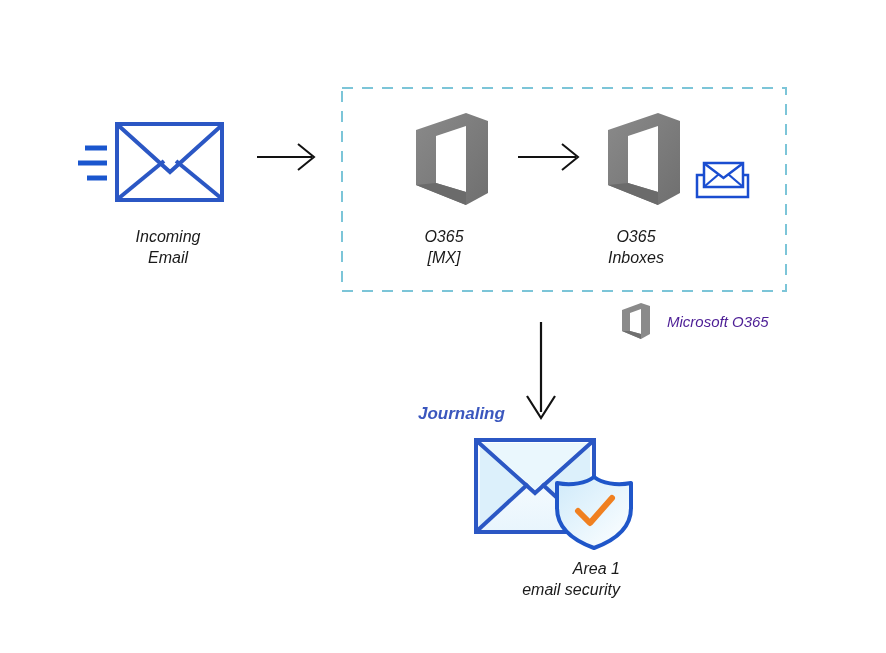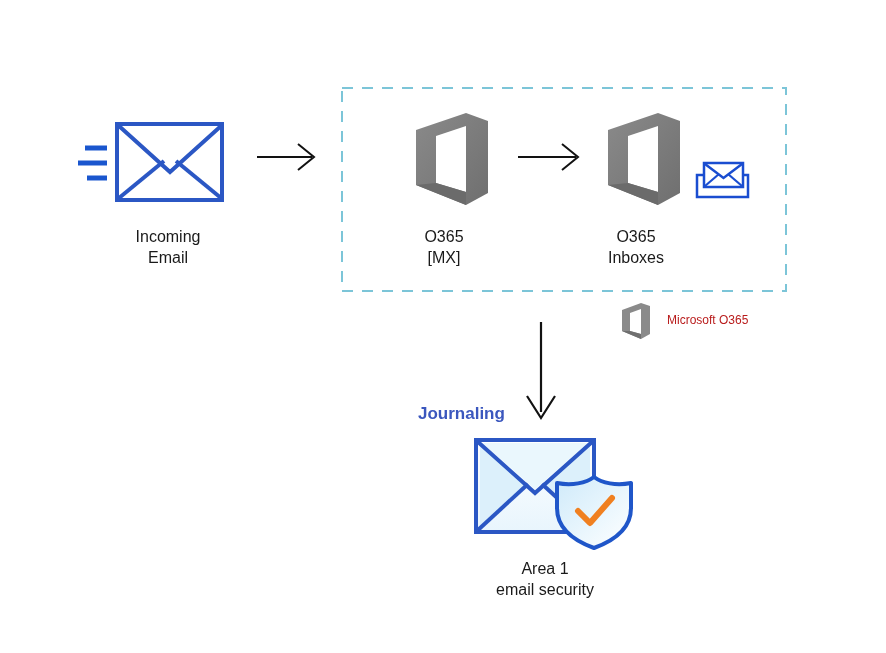--- a/index.html
+++ b/index.html
@@ -10,20 +10,21 @@
   }
   body {
     font-family: "Liberation Sans", sans-serif;
   }
   #canvas {
     position: relative;
     width: 886px;
     height: 605px;
     background: #ffffff;
     overflow: hidden;
+    font-style: italic;
   }
   .node-label {
     position: absolute;
     text-align: center;
     color: #1a1a1a;
     font-size: 16px;
     line-height: 21px;
     font-family: "Liberation Sans", sans-serif;
     white-space: pre-line;
     user-select: none;
@@ -41,22 +42,22 @@
     position: absolute;
     font-size: 17px;
     font-weight: bold;
     color: #3B57BE;
     font-family: "Liberation Sans", sans-serif;
     white-space: nowrap;
     user-select: none;
   }
   .legend-label {
     position: absolute;
-    font-size: 12px;
-    color: #b91c1c;
+    font-size: 15px;
+    color: #4c1d95;
     font-family: "Liberation Sans", sans-serif;
     white-space: nowrap;
     user-select: none;
   }
 </style>
 </head>
 <body>
 
 <div id="canvas">
 
@@ -154,20 +155,20 @@
 
   <div class="node-label" style="left:93px; top:226px; width:150px;">Incoming
 Email</div>
 
   <div class="node-label" style="left:369px; top:226px; width:150px;">O365
 [MX]</div>
 
   <div class="node-label" style="left:561px; top:226px; width:150px;">O365
 Inboxes</div>
 
-  <div class="node-label" style="left:470px; top:558px; width:150px;">Area 1
+  <div class="node-label" style="left:470px; top:558px; width:150px;text-align:right;">Area 1
 email security</div>
 
   <div class="journaling-label" style="left:418px; top:356px;margin-top:48px;">Journaling</div>
 
   <div class="legend-label" style="left:667px; top:313px;">Microsoft O365</div>
 
 </div>
 
 </body></html>

